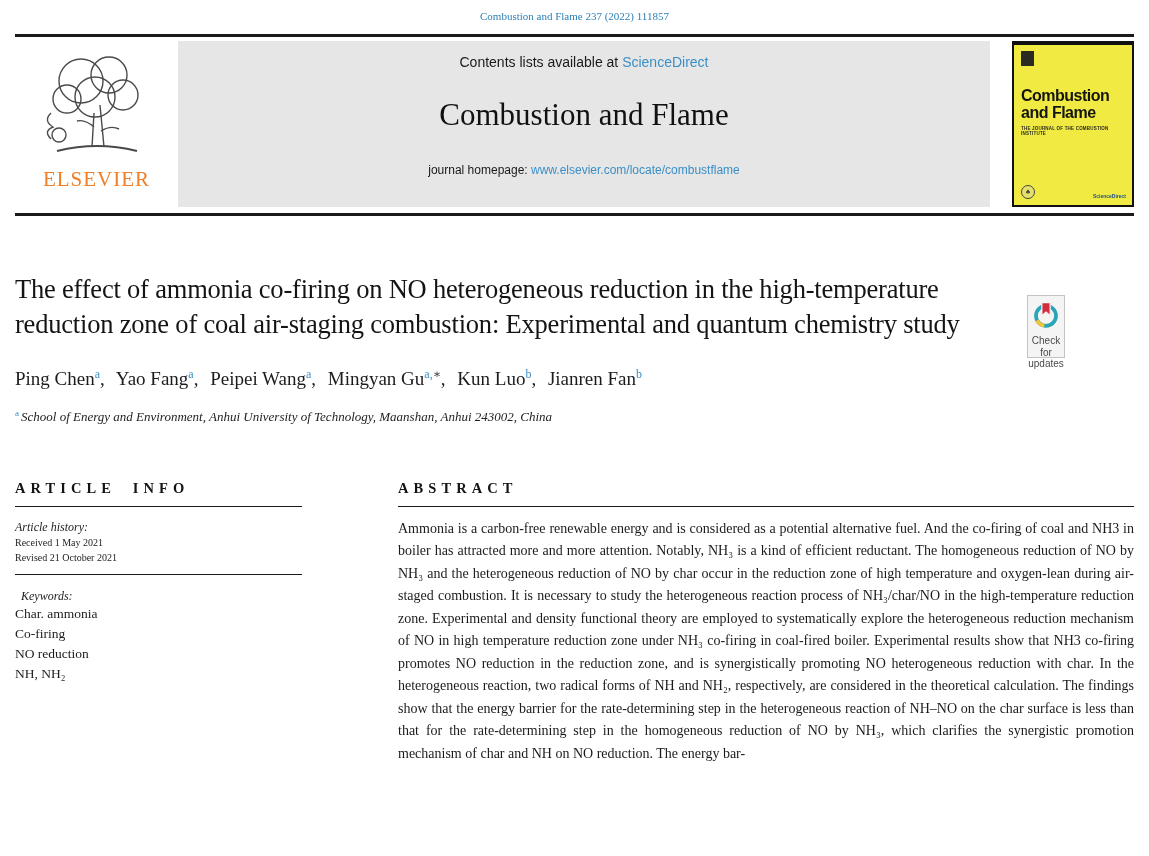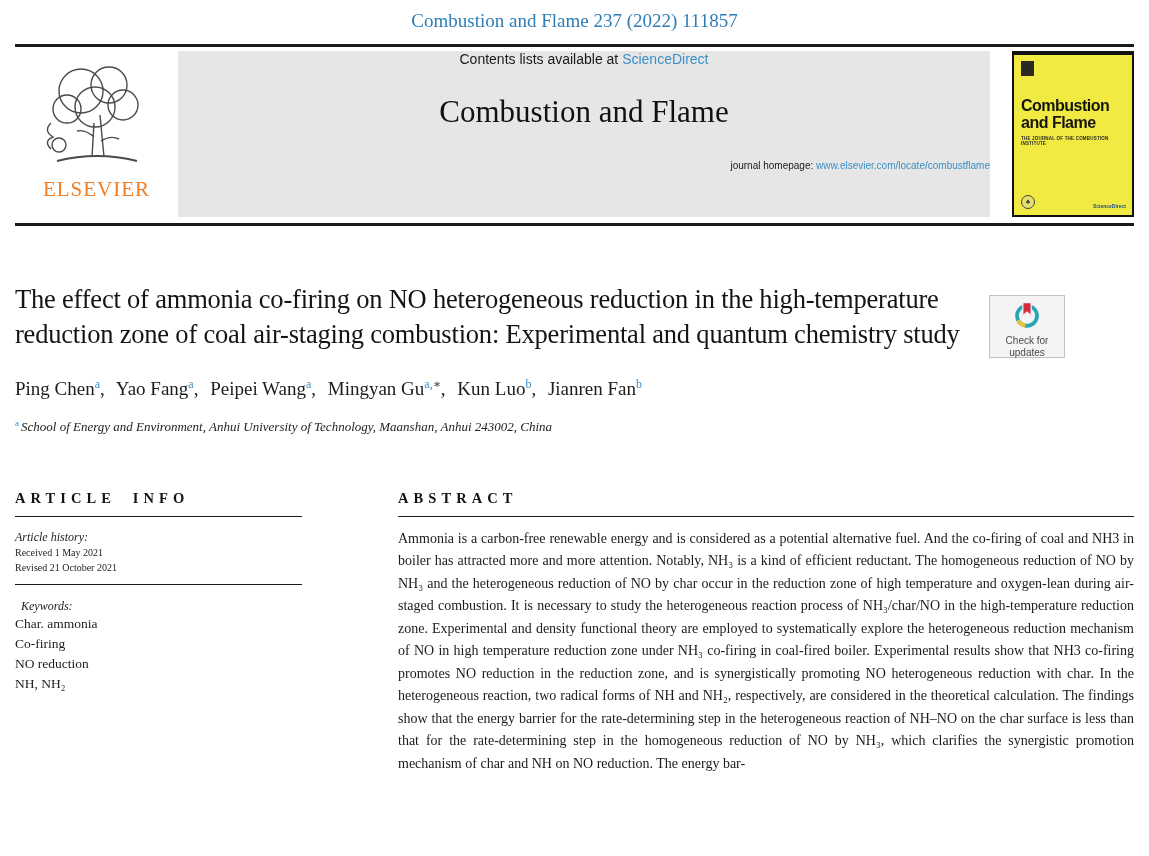--- a/index.html
+++ b/index.html
@@ -5,52 +5,52 @@
   * { box-sizing: border-box; margin: 0; padding: 0; }
   html, body { background: #ffffff; }
   body {
     width: 1149px; height: 856px; margin: 0 auto; overflow: hidden;
     font-family: "Liberation Serif", "DejaVu Serif", serif;
     color: #1c1c1c; position: relative;
   }
   .page { padding: 0 15px; position: relative; height: 100%; }
 
   
-  .citation { text-align: center; padding-top: 10px; font-size: 19px; color: #2d7eb5; }
+  .citation { text-align: center; padding-top: 10px; font-size: 11px; color: #2d7eb5; }
 
   .rule-thick { height: 3px; background: #1a1a1a; }
   .rule-thin  { height: 1px; background: #1a1a1a; }
   .rule-top { margin-top: 12px; }
   .rule-under-banner { margin-top: 6px; }
 
   
   .header-row { display: flex; margin-top: 4px; height: 166px; }
   .logo-box { width: 163px; display: flex; flex-direction: column; align-items: center; justify-content: flex-start; padding-top: 6px; }
   .logo-box svg { display: block; }
   .elsevier-name { font-size: 21px; letter-spacing: 1px; color: #f07e26; margin-top: 2px; font-family: "Liberation Serif", serif; }
 
-  .banner { flex: 1; background: #e6e6e6; text-align: center; }
+  .banner { flex: 1; background: #e6e6e6; text-align: center; padding-top: 13px; }
   .contents-line { font-family: "Liberation Sans", "DejaVu Sans", sans-serif; font-size: 14px; color: #1a1a1a; }
   .link-blue { color: #3a8fc7; }
   .banner-title { font-size: 31px; margin-top: 27px; color: #111; }
-  .homepage-line { font-family: "Liberation Sans", "DejaVu Sans", sans-serif; font-size: 10px; margin-top: 30px; color: #1a1a1a; text-align: right; }
+  .homepage-line { font-family: "Liberation Sans", "DejaVu Sans", sans-serif; font-size: 12px; margin-top: 30px; color: #1a1a1a; }
 
   .cover { width: 122px; margin-left: 22px; background: #f0ea43; border: 2px solid #111; border-top-width: 4px; position: relative; padding: 6px 7px; }
   .cover-minilogo { width: 13px; height: 15px; background: #2a2a20; }
   .cover-title { font-family: "Liberation Sans", "DejaVu Sans", sans-serif; font-weight: bold; font-size: 16px; line-height: 1.05; color: #15150f; margin-top: 22px; letter-spacing: -0.5px; }
   .cover-sub { font-family: "Liberation Sans", "DejaVu Sans", sans-serif; font-size: 4.5px; font-weight: bold; color: #2a2a20; margin-top: 4px; letter-spacing: 0.2px; }
   .cover-bottom { position: absolute; bottom: 6px; left: 7px; right: 6px; display: flex; justify-content: space-between; align-items: flex-end; }
   .cover-circle { width: 14px; height: 14px; border-radius: 50%; border: 1px solid #44443a; display: flex; align-items: center; justify-content: center; font-size: 7px; color: #44443a; background: #e6e06e; }
   .cover-sd { font-family: "Liberation Sans", "DejaVu Sans", sans-serif; font-size: 5px; font-weight: bold; color: #1d4f8b; text-align: right; }
 
   
   .article-title { margin-top: 56px; font-size: 26.5px; line-height: 1.33; color: #141414; width: 985px; letter-spacing: -0.2px; }
 
   
-  .badge { position: absolute; top: 295px; right: 84px; width: 76px; height: 63px; background: #f4f4f4; border: 1px solid #c3c3c3; text-align: center; padding-top: 4px; cursor: pointer; }
+  .badge { position: absolute; top: 295px; right: 84px; width: 38px; height: 63px; background: #f4f4f4; border: 1px solid #c3c3c3; text-align: center; padding-top: 4px; cursor: pointer; }
   .badge-text { font-family: "Liberation Sans", "DejaVu Sans", sans-serif; font-size: 10px; line-height: 1.15; color: #4a4a4a; margin-top: 1px; }
 
   
   .authors { margin-top: 24px; font-size: 19px; color: #1c1c1c; }
   .author { margin-right: 7px; white-space: nowrap; }
   .author sup { font-size: 12px; color: #3a8fc7; }
   .author sup.star { color: #333; }
   .author .sep { color: #1c1c1c; }
 
   

